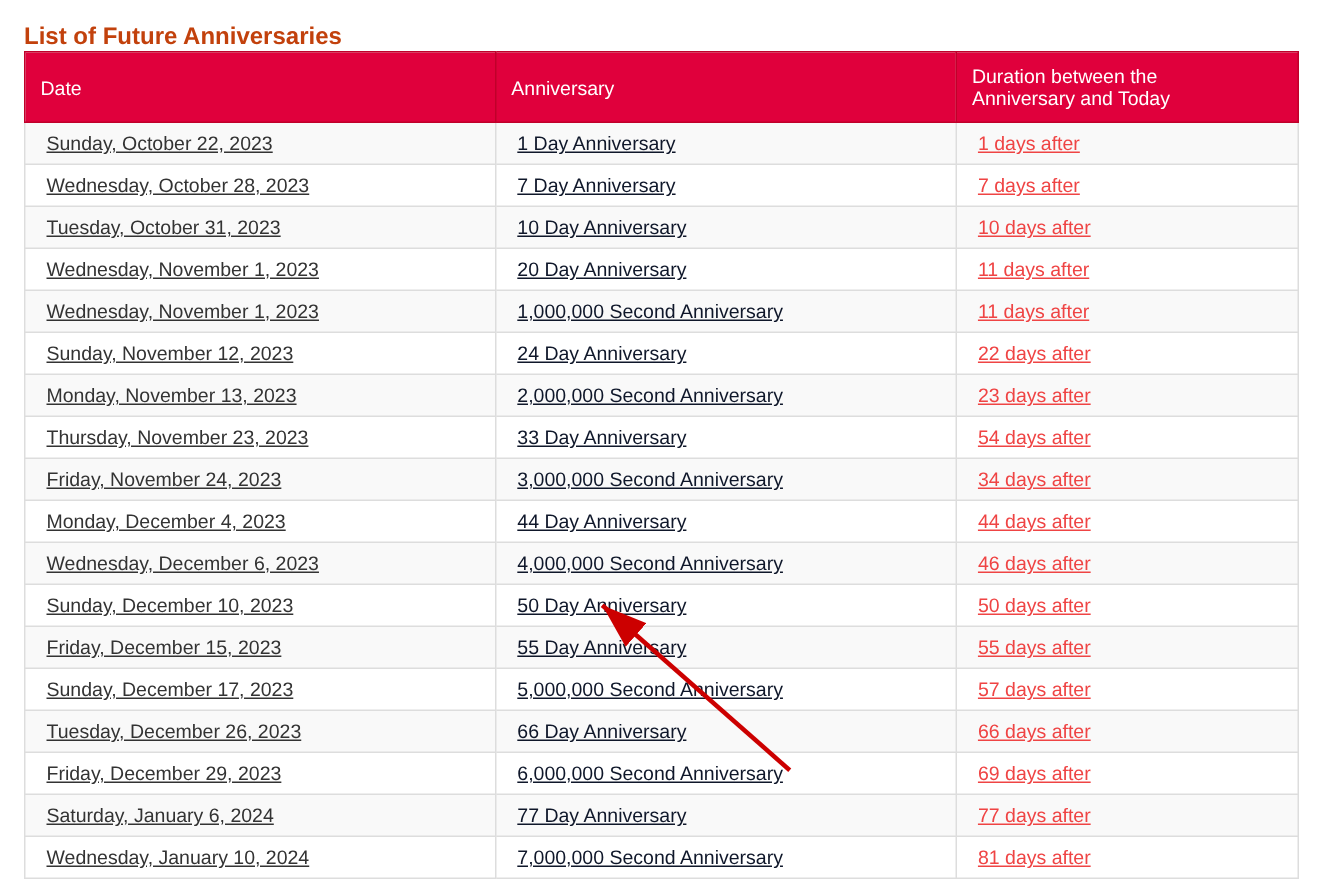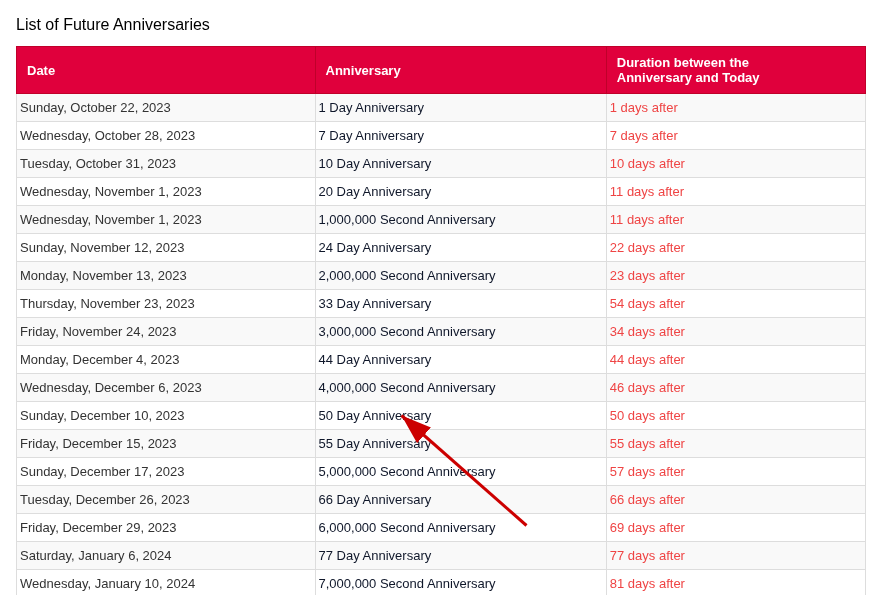--- a/index.html
+++ b/index.html
@@ -5,53 +5,53 @@
     * { box-sizing: border-box; margin: 0; padding: 0; }
     body {
       font-family: Arial, sans-serif;
       font-size: 13px;
       background: #fff;
       color: #333;
       padding: 16px;
     }
     h2 {
       font-size: 16px;
-      font-weight: normal;
-      margin-bottom: 12px;
-      color: #000000;
+      font-weight: bold;
+      color: #c2410c;
     }
     .table-wrapper {
       position: relative;
       width: 100%;
     }
     table {
       width: 100%;
       border-collapse: collapse;
       border: 1px solid #ddd;
     }
     thead tr th {
       background-color: #e0003c;
       color: #fff;
-      font-weight: bold;
+      font-weight: normal;
       padding: 8px 10px;
       text-align: left;
       border: 1px solid #c0002a;
       font-size: 13px;
     }
     tbody tr:nth-child(odd) {
       background-color: #f9f9f9;
     }
     tbody tr:nth-child(even) {
       background-color: #ffffff;
     }
     tbody tr td {
-      padding: 6px 3px;
+      padding: 6px 14px;
       border: 1px solid #ddd;
       font-size: 13px;
       color: #333;
+      text-decoration: underline;
     }
     tbody tr td.anniversary-cell {
       color: #0f172a;
       font-weight: normal;
     }
     tbody tr td.date-cell {
       color: #333;
     }
     tbody tr td.duration-cell {
       color: #ef4444;

